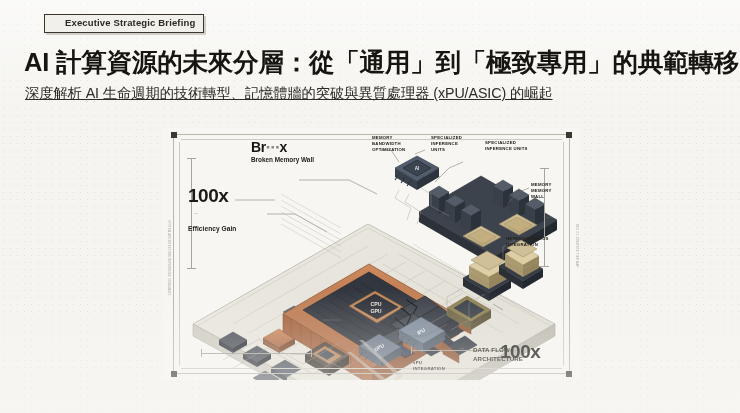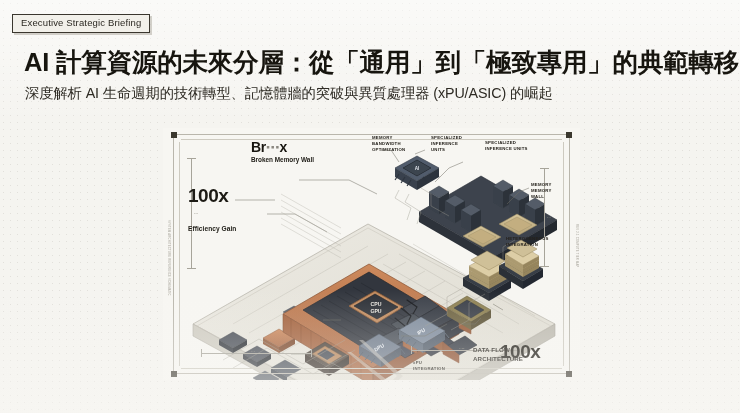--- a/index.html
+++ b/index.html
@@ -20,38 +20,38 @@
     background-position:0 0;
   }
   #slide::after{
     content:"";position:absolute;inset:0;
     background:linear-gradient(180deg,rgba(255,255,255,.55) 0%,rgba(255,255,255,0) 30%,rgba(255,255,255,0) 70%,rgba(248,247,243,.6) 100%);
     pointer-events:none;
   }
   
   .hdr{position:absolute;left:0;top:0;width:740px;z-index:5;}
   .badge{
-    position:absolute;left:12px;top:14px;
+    position:absolute;left:44px;top:14px;
     border:1px solid #3a362e;
     background:#f2f0ea;
     color:#2b2822;
     font-size:9.5px;letter-spacing:.15px;
-    padding:3px 8px 4px 8px;
+    padding:3px 8px 4px 20px;
     box-shadow:2px 2px 0 rgba(120,112,96,.30);
-    white-space:nowrap;line-height:1.1;
+    white-space:nowrap;line-height:1.1;font-weight:bold;
   }
   .title{
     position:absolute;left:24px;top:47px;width:706px;
     font-size:25.5px;font-weight:bold;color:#17150f;
     letter-spacing:-0.2px;line-height:1.18;white-space:nowrap;
   }
   .subtitle{
     position:absolute;left:25px;top:84px;width:706px;
     font-size:14.3px;font-weight:400;color:#2e2b24;
-    letter-spacing:-0.1px;line-height:1.3;white-space:nowrap;
+    letter-spacing:-0.1px;line-height:1.3;white-space:nowrap;text-decoration:underline;
   }
   
   #panel{
     position:absolute;left:163px;top:128px;width:417px;height:252px;
     background:#f7f6f2;
     overflow:hidden;
   }
   .pframe{position:absolute;inset:0;pointer-events:none;}
   .pframe .ln{position:absolute;background:#b9b6ac;}
   .pframe .ln.h{height:1px;} .pframe .ln.v{width:1px;}

